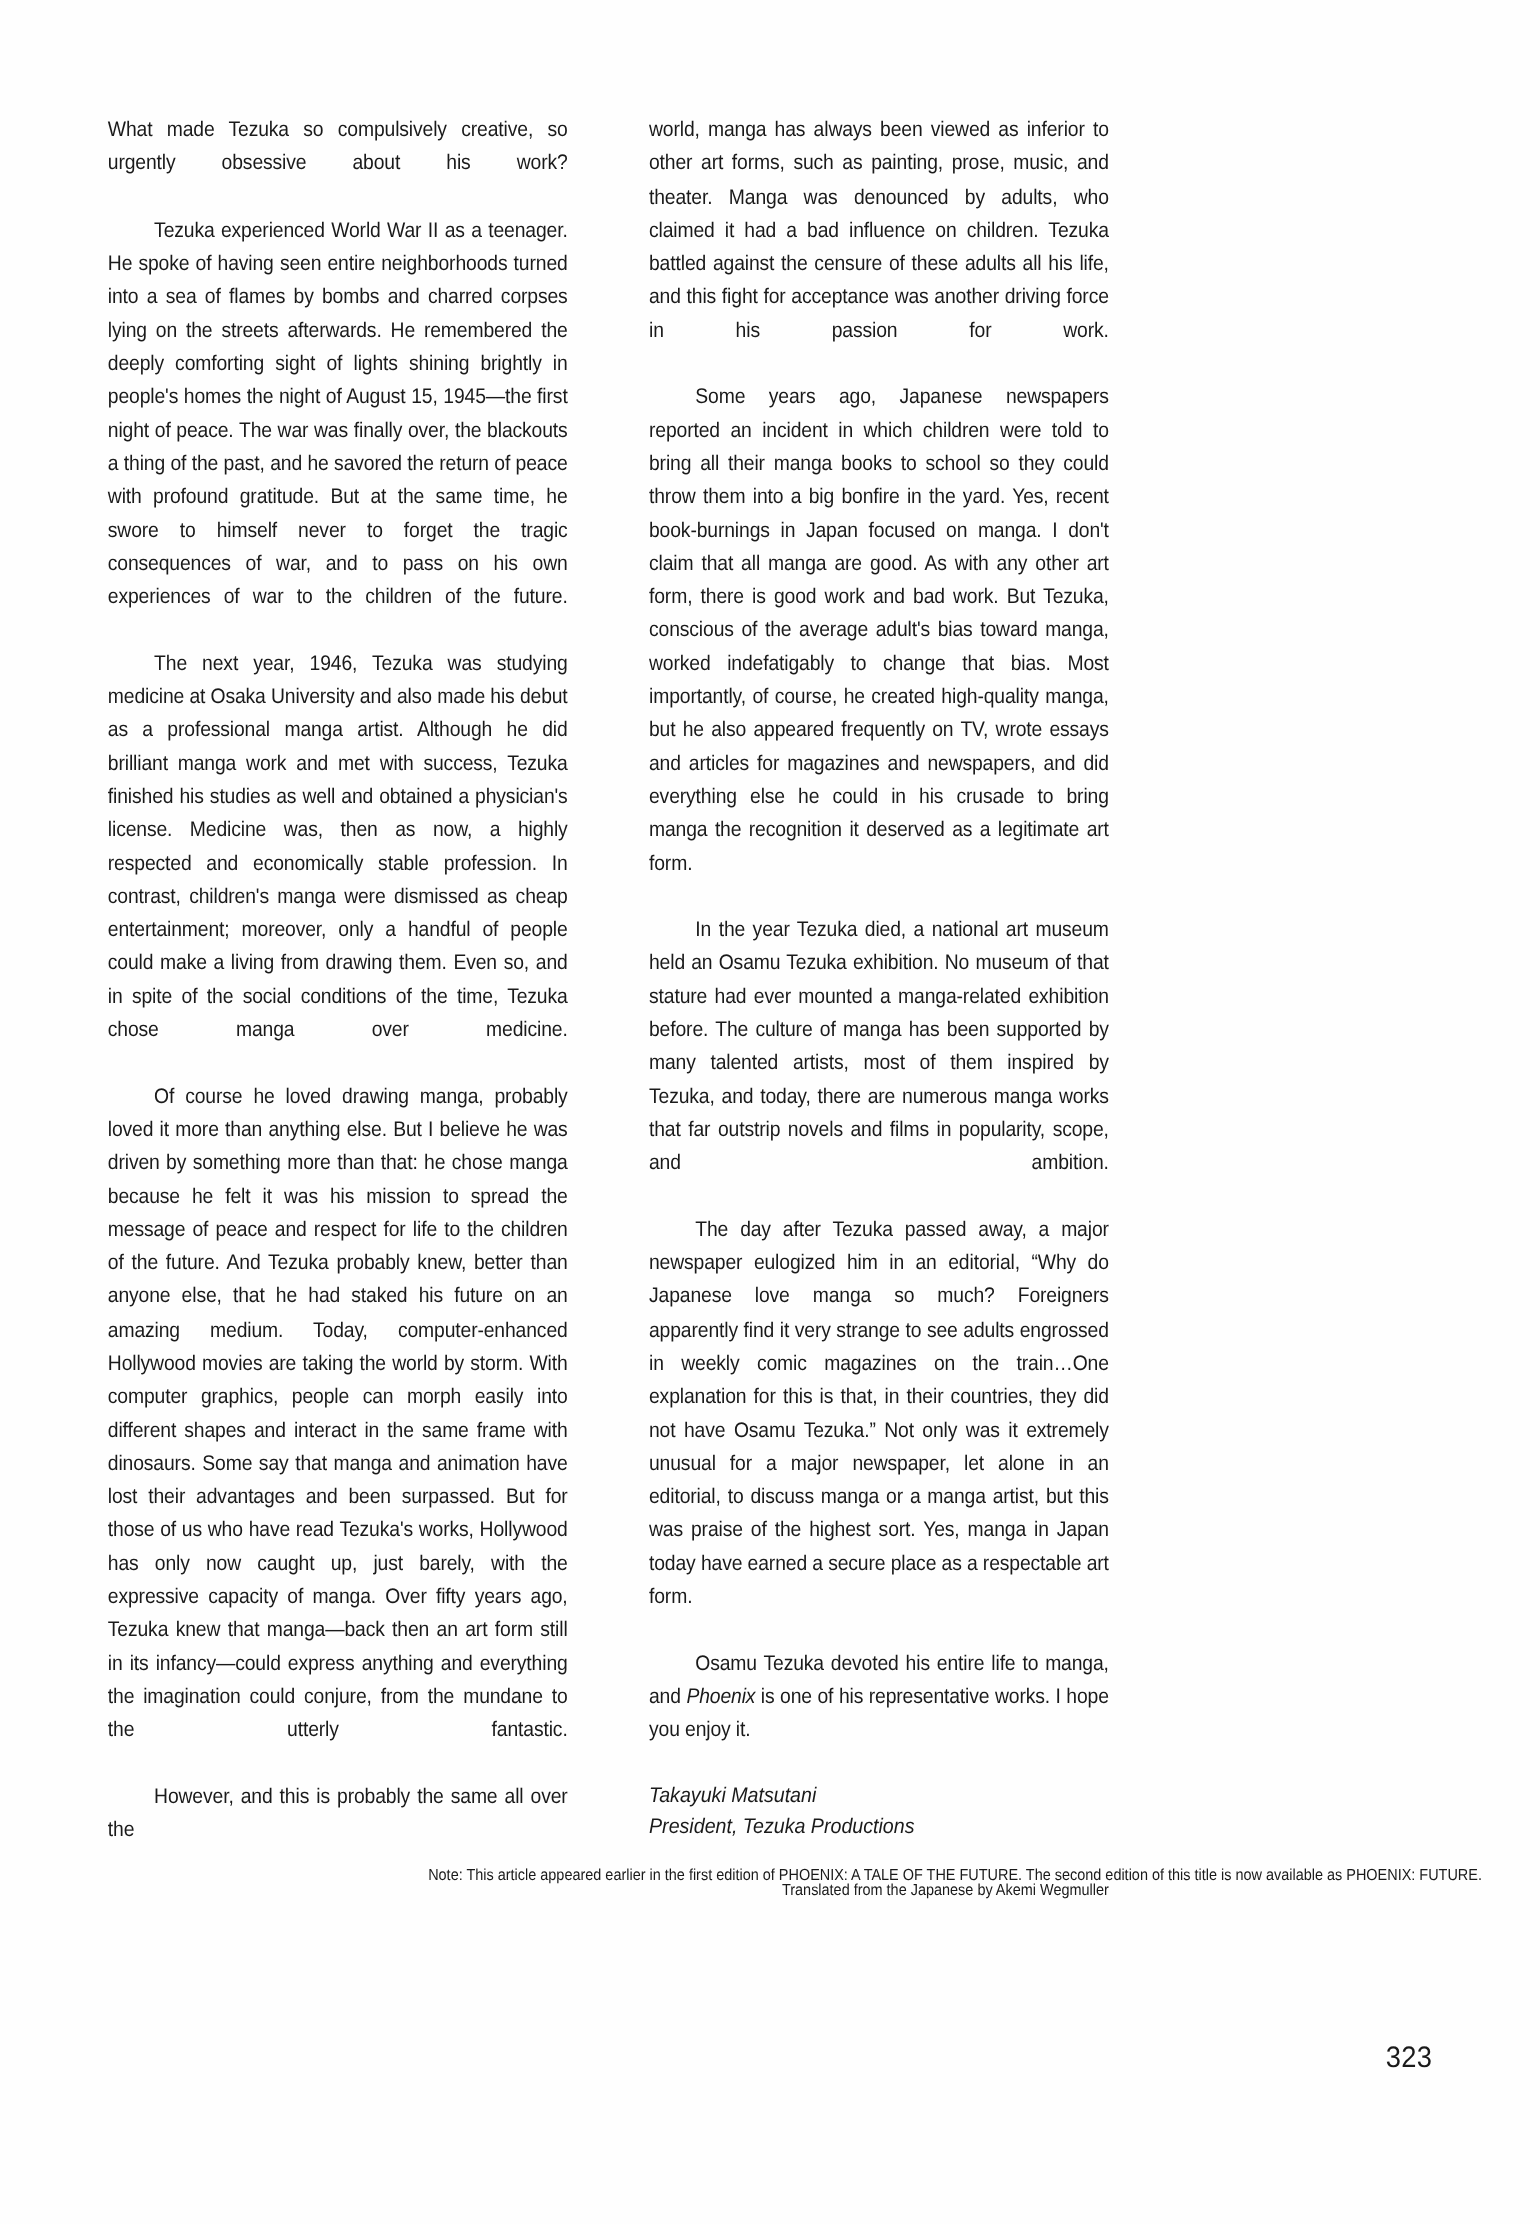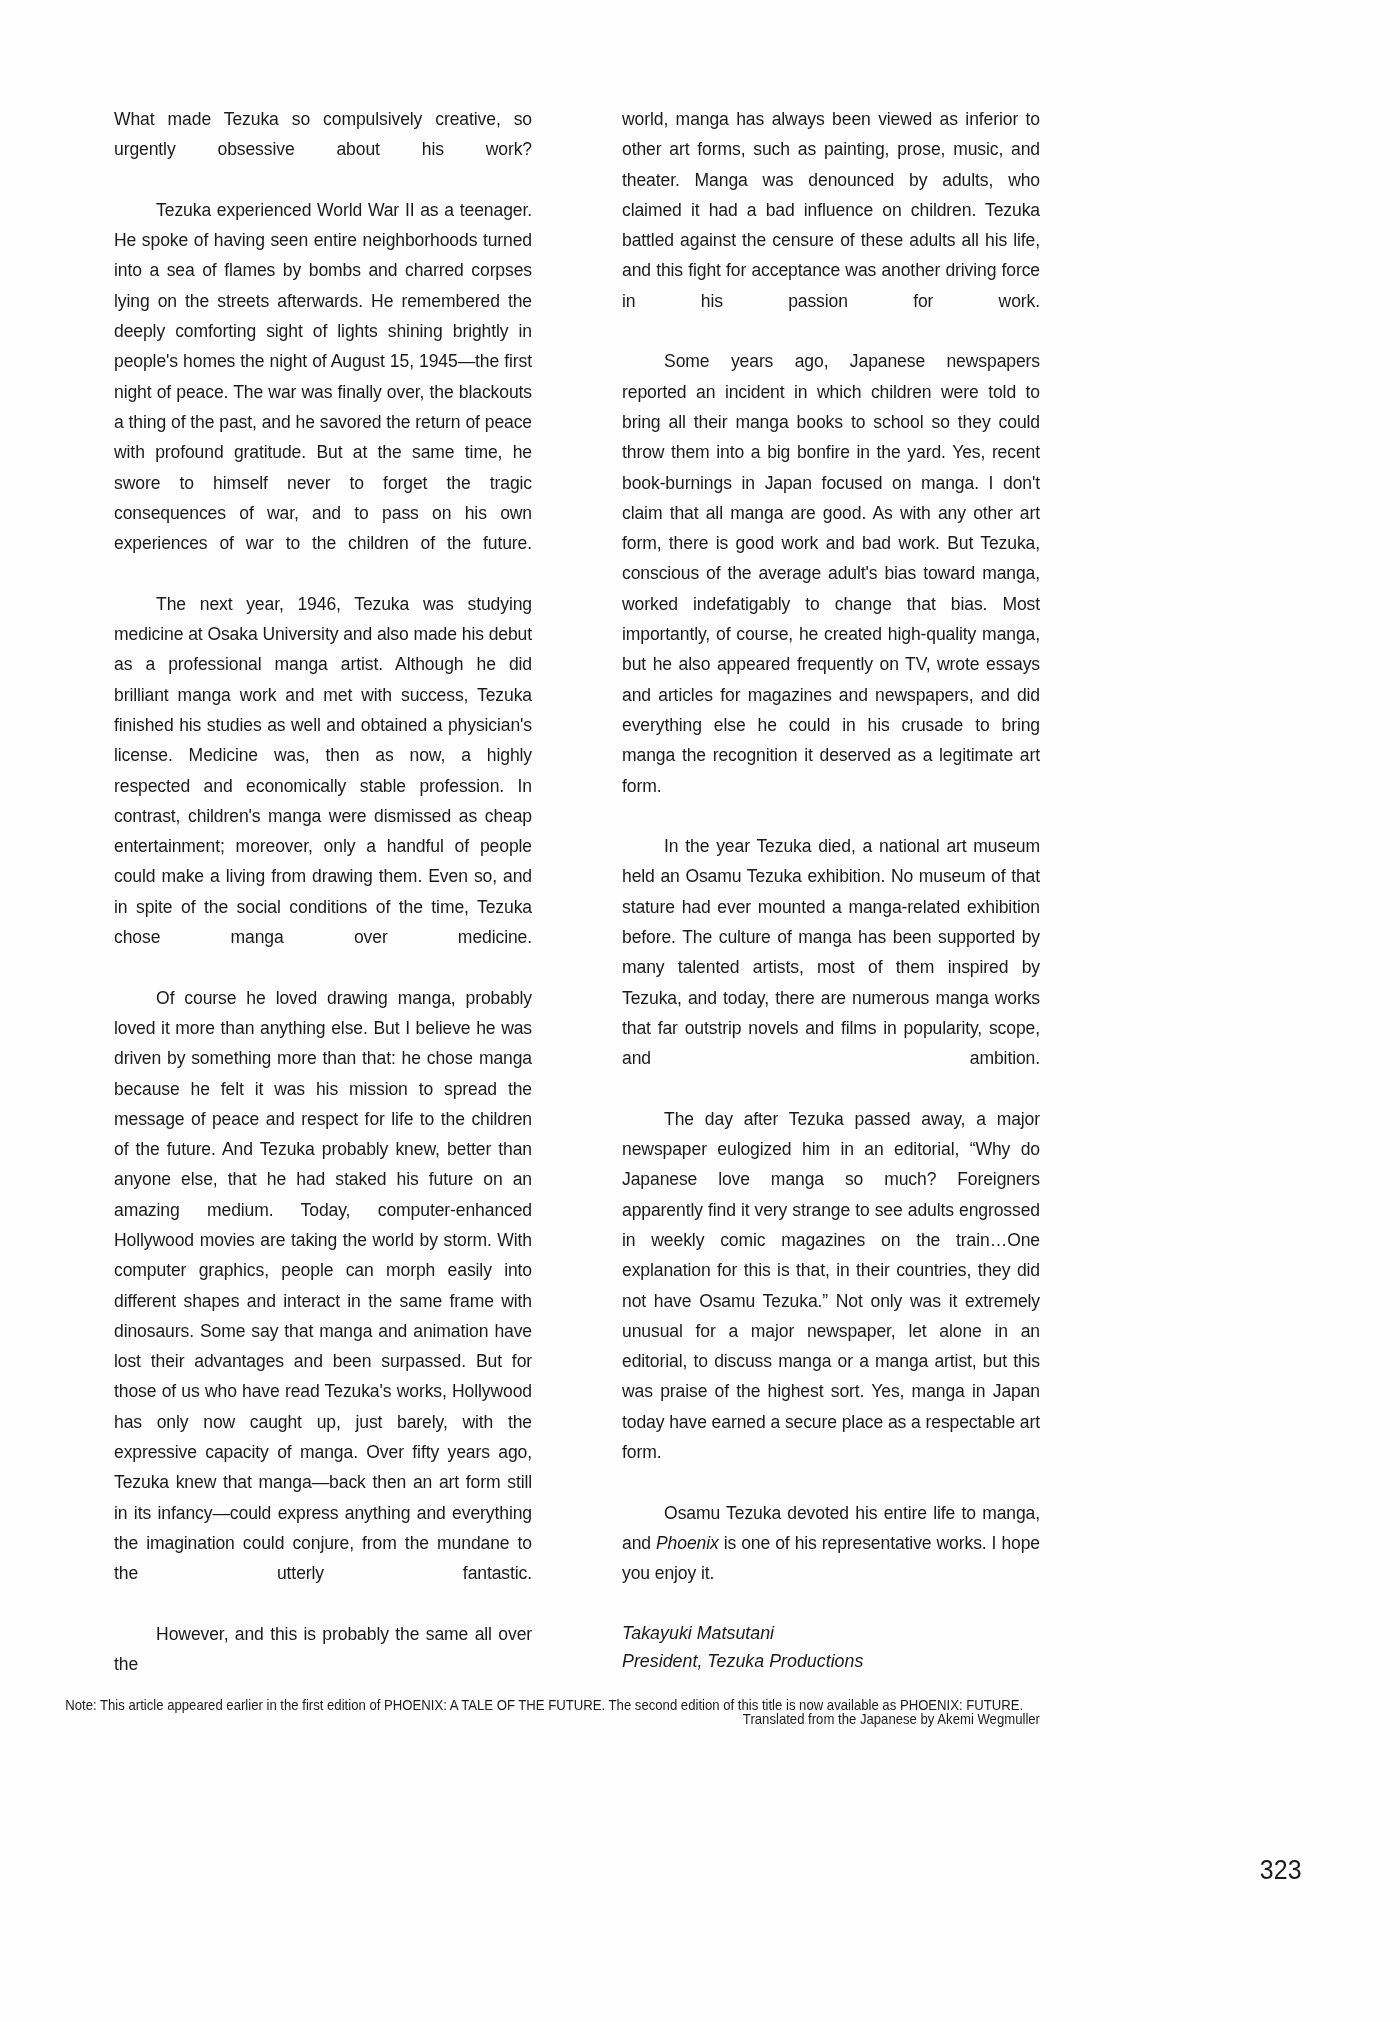--- a/index.html
+++ b/index.html
@@ -27,21 +27,20 @@
     left: 98px;
     top: 104px;
     width: 1204px;
     display: flex;
     gap: 74px;
   }
 
   .column {
     width: 418px;
     flex: 0 0 418px;
-    margin-left: 16px;
   }
 
   p.body-para {
     margin: 0;
     text-align: justify;
     text-justify: inter-word;
     font-size: 19.2px;
     line-height: 30.3px;
     letter-spacing: -0.12px;
     font-stretch: condensed;
@@ -82,21 +81,21 @@
     transform: scaleX(0.9);
     transform-origin: right top;
     white-space: nowrap;
   }
 
   .footnote {
     position: absolute;
     left: 0;
     right: 0;
     top: 1695px;
-    text-align: left;
+    text-align: right;
     font-size: 14.6px;
     line-height: 20px;
     padding-left: 12px;
   }
   .footnote span {
     display: inline-block;
     transform: scaleX(0.9);
   }
 
   .page-number {

